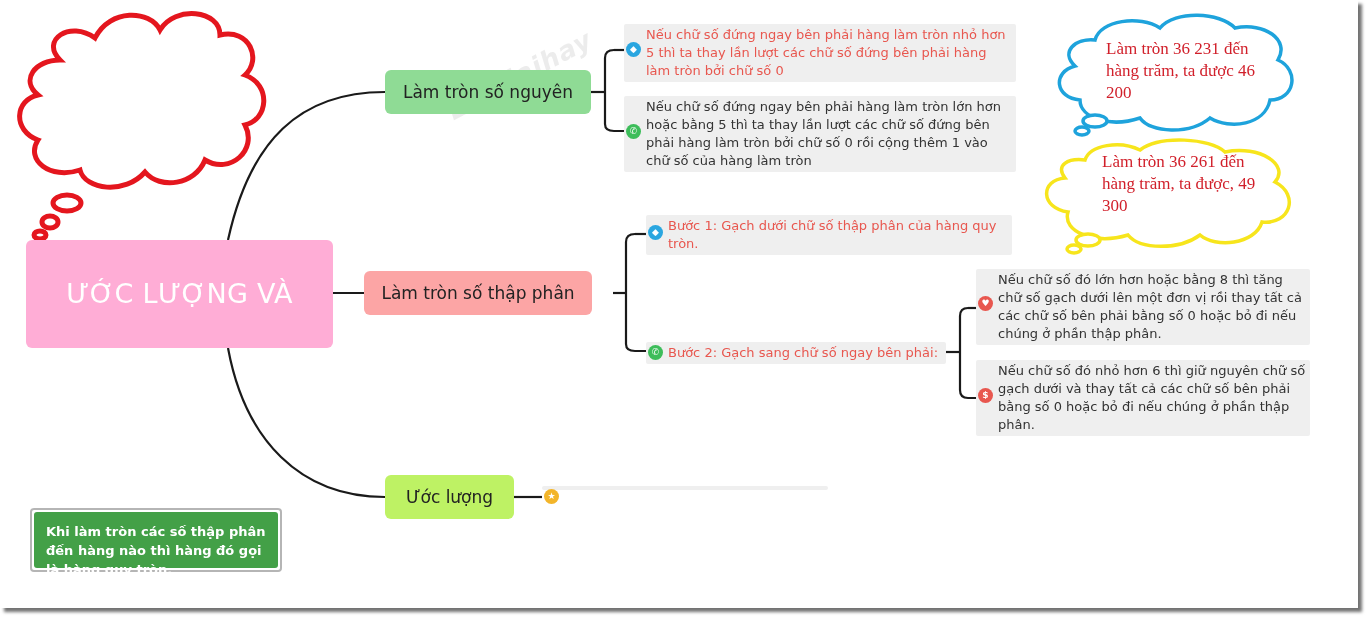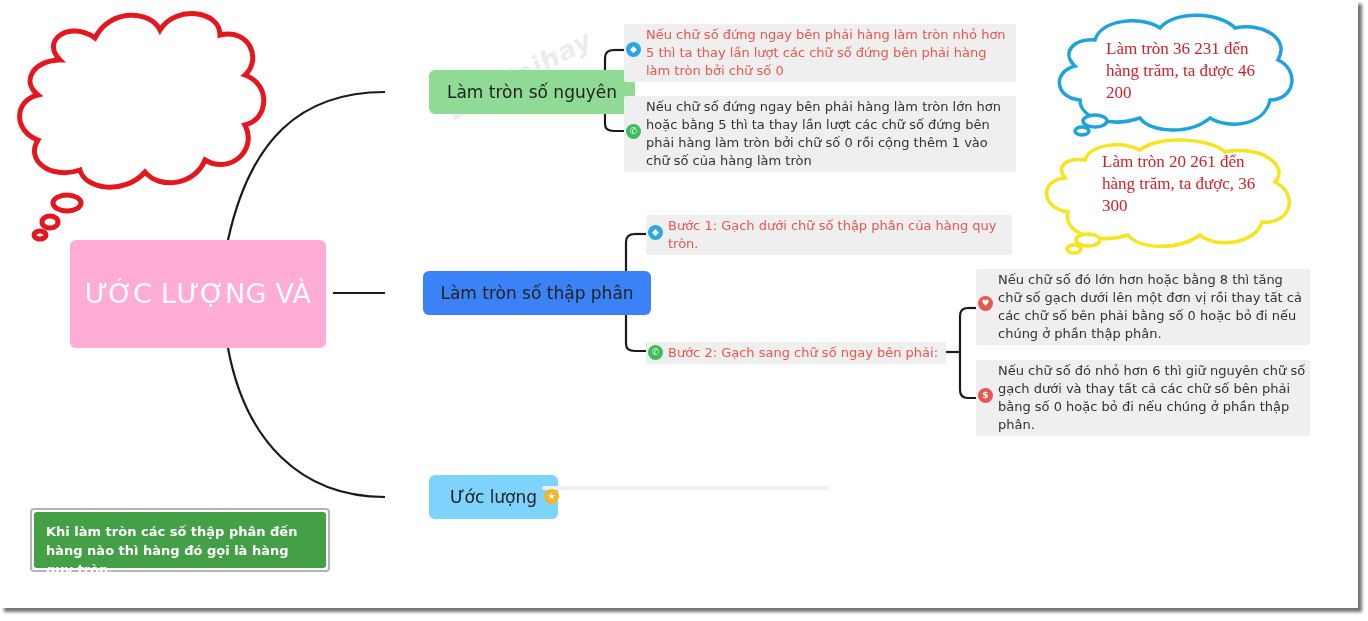--- a/index.html
+++ b/index.html
@@ -7,29 +7,29 @@
   body { position: relative; font-family: "DejaVu Sans", "Liberation Sans", sans-serif; }
 
   #page {
     position: absolute; left: 0; top: 0; width: 1358px; height: 608px;
     background: #ffffff;
     box-shadow: 4px 4px 3px rgba(0,0,0,0.55);
   }
 
   svg.layer { position: absolute; left: 0; top: 0; width: 1368px; height: 621px; pointer-events: none; }
 
-  .node { position: absolute; display: flex; align-items: center; justify-content: center; border-radius: 6px; color: #222; margin-left: 44px; }
+  .node { position: absolute; display: flex; align-items: center; justify-content: center; border-radius: 6px; color: #222; }
   #root {
-    left: 26px; top: 240px; width: 256px; height: 108px;
+    left: 26px; top: 240px; width: 307px; height: 108px;
     background: #ffadd6; color: #ffffff; font-size: 27px; line-height: 40px;
     text-align: left; flex-direction: column; letter-spacing: 0.3px;
   }
   #node-nguyen { left: 385px; top: 70px; width: 206px; height: 44px; background: #8fdb95; font-size: 17px; }
-  #node-thapphan { left: 379px; top: 271px; width: 228px; height: 44px; background: #3b82f6; font-size: 17px; }
-  #node-uocluong { left: 385px; top: 475px; width: 129px; height: 44px; background: #7dd3fc; font-size: 17px; }
+  #node-thapphan { left: 364px; top: 271px; width: 228px; height: 44px; background: #fca5a5; font-size: 17px; }
+  #node-uocluong { left: 385px; top: 475px; width: 129px; height: 44px; background: #bef264; font-size: 17px; }
 
   .leaf {
     position: absolute; font-size: 13px; line-height: 18px;
     background: #efefef; padding: 2px 4px 2px 22px; border-radius: 2px;
   }
   .leaf .ico {
     position: absolute; left: 2px; width: 15px; height: 15px; border-radius: 50%;
     color: #fff; font-size: 9px; line-height: 15px; text-align: center; font-weight: bold;
   }
   .red-text { color: #e8574f; }
@@ -54,21 +54,21 @@
   #leaf-u1 .ico { top: 3px; background: #f3b52a; }
 
   .cloud-text {
     position: absolute; font-family: "Liberation Serif", "DejaVu Serif", serif; line-height: 22px;
   }
   #cloud-red-text { left: 53px; top: 53px; width: 220px; font-size: 17px; color: #111; line-height: 22px; }
   #cloud-blue-text { left: 1106px; top: 38px; width: 150px; font-size: 17px; color: #d11f2a; }
   #cloud-yellow-text { left: 1102px; top: 151px; width: 160px; font-size: 17px; color: #d11f2a; }
 
   #note {
-    position: absolute; left: 30px; top: 508px; width: 300px; height: 64px;
+    position: absolute; left: 30px; top: 508px; width: 252px; height: 64px;
     border: 2px solid #b5b5b5; border-radius: 4px; padding: 2px;
     background: #ffffff;
   }
   #note-inner {
     width: 100%; height: 100%; background: #43a047; border-radius: 3px;
     color: #ffffff; font-size: 13px; line-height: 19px; font-weight: bold;
     padding: 10px 8px 0 12px;
   }
 
   #watermark {
@@ -119,21 +119,21 @@
     </g>
 
     <g fill="#ffffff" stroke="#f7e51c" stroke-width="3.5">
       <path d="M1085 160 C 1090 145, 1120 140, 1140 150 C 1160 135, 1210 138, 1225 152 C 1260 145, 1290 165, 1275 182 C 1300 195, 1290 225, 1262 222 C 1255 245, 1215 248, 1200 235 C 1180 250, 1140 250, 1128 235 C 1095 245, 1062 232, 1068 212 C 1040 208, 1040 180, 1065 178 C 1055 165, 1068 158, 1085 160 Z"></path>
       <ellipse cx="1088" cy="240" rx="12" ry="6"></ellipse>
       <ellipse cx="1074" cy="249" rx="7" ry="4"></ellipse>
     </g>
   </svg>
 
   <div class="cloud-text" id="cloud-blue-text">Làm tròn 36 231 đến hàng trăm, ta được 46 200</div>
-  <div class="cloud-text" id="cloud-yellow-text">Làm tròn 20 261 đến hàng trăm, ta được, 36 300</div>
+  <div class="cloud-text" id="cloud-yellow-text">Làm tròn 36 261 đến hàng trăm, ta được, 49 300</div>
 
   <div class="node" id="root">
     <span>ƯỚC LƯỢNG VÀ</span>
   </div>
 
   <div class="node" id="node-nguyen">
     <span>Làm tròn số nguyên</span>
   </div>
   <div class="node" id="node-thapphan">
     <span>Làm tròn số thập phân</span>

